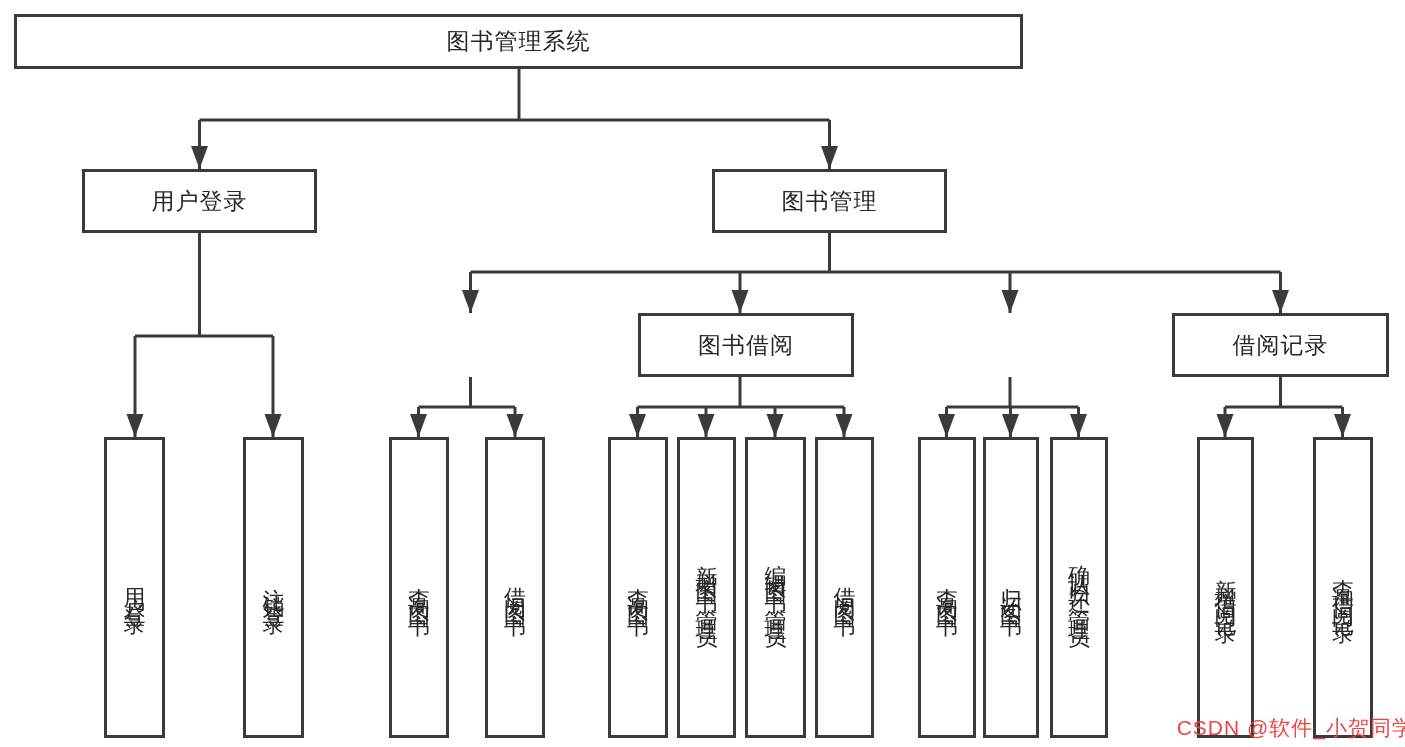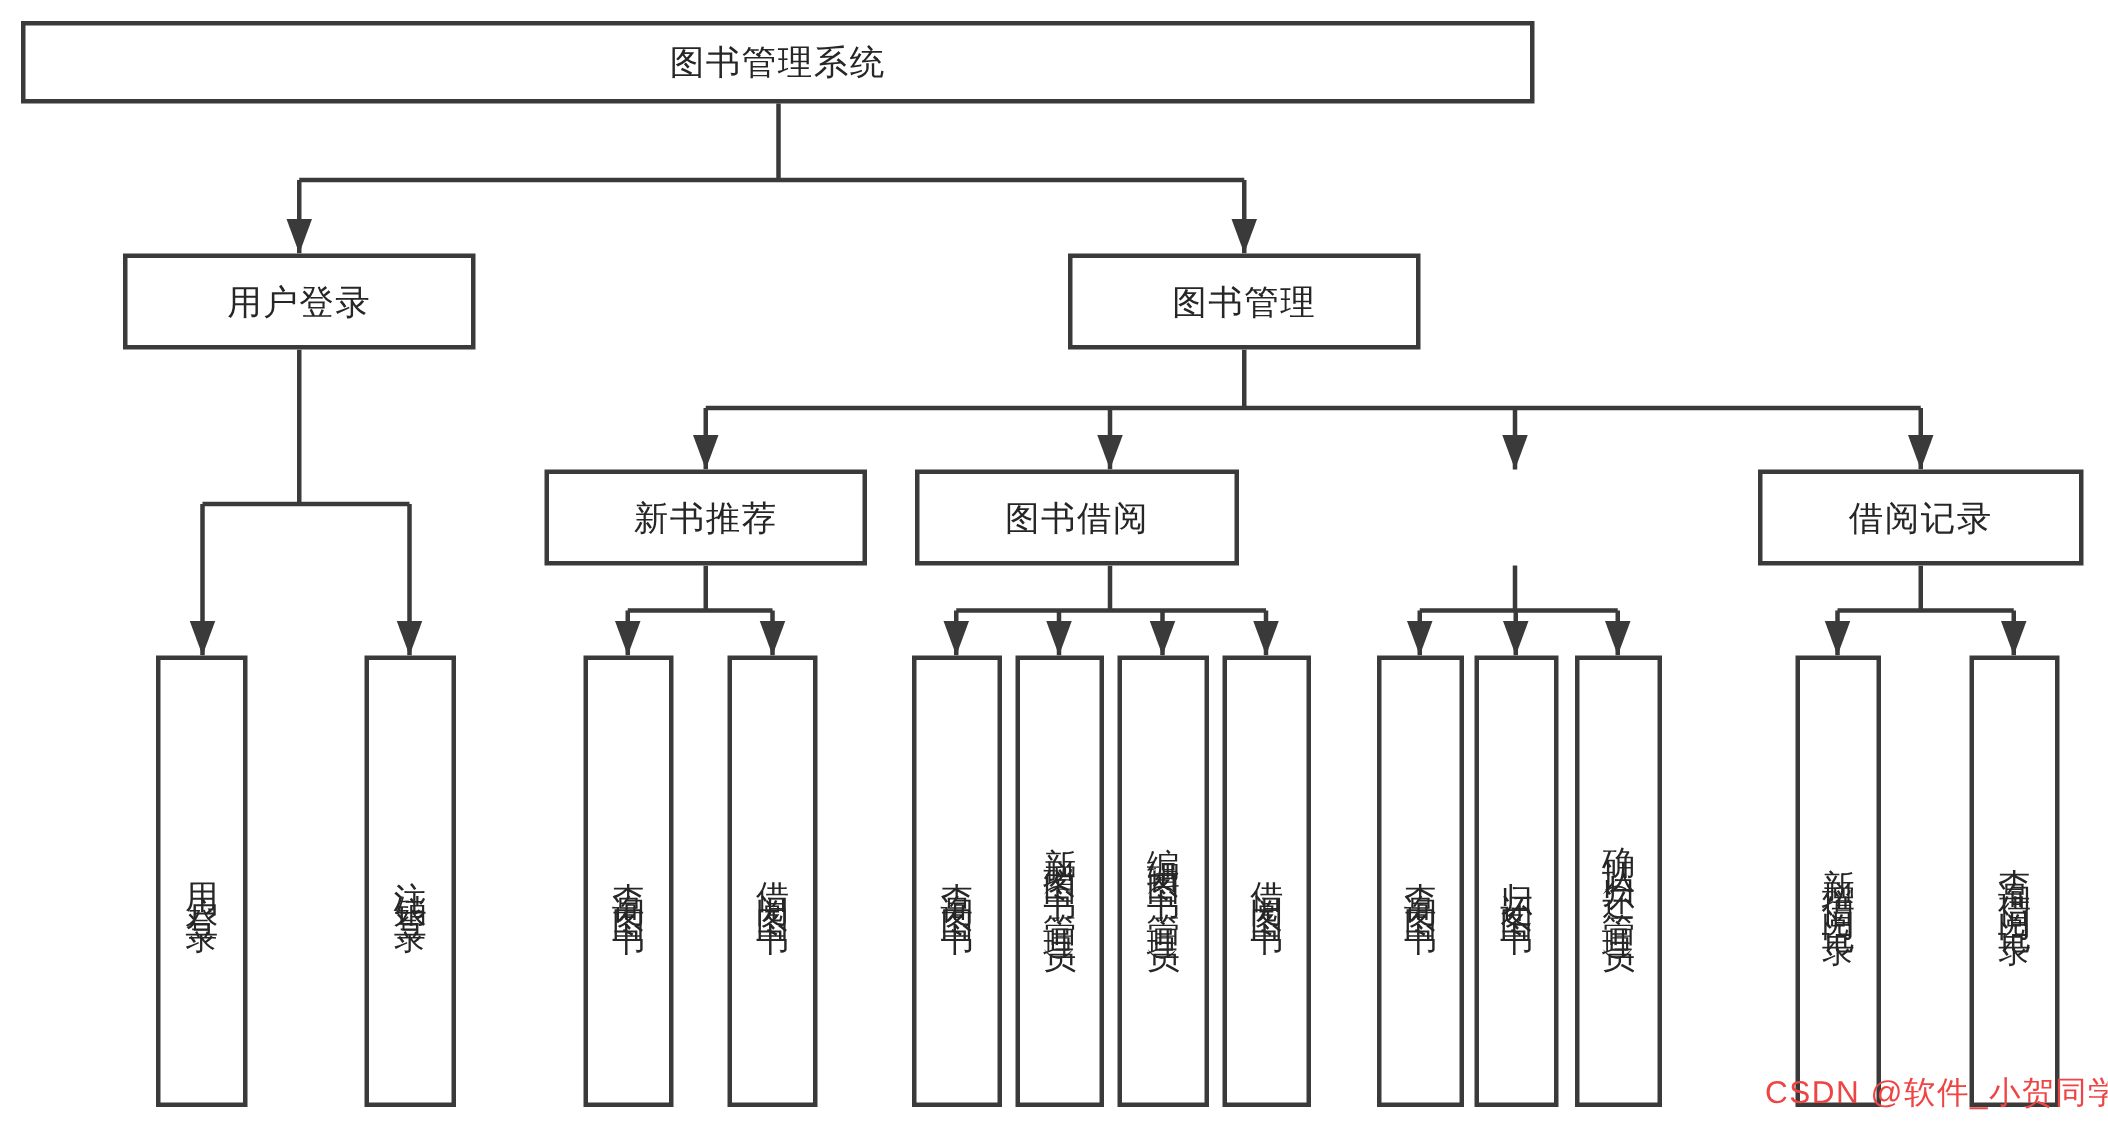--- a/index.html
+++ b/index.html
@@ -106,24 +106,21 @@
     <span>图书管理系统</span>
   </div>
 
   <div class="box h" style="left:82px;top:169px;width:235px;height:64px">
     <span>用户登录</span>
   </div>
   <div class="box h" style="left:712px;top:169px;width:235px;height:64px">
     <span>图书管理</span>
   </div>
 
-  <div class="box h" style="left:363px;top:313px;width:215px;height:64px">
-    <span>新书推荐</span>
-  </div>
-  <div class="box h" style="left:610px;top:313px;width:216px;height:64px">
+  <div class="box h" style="left:638px;top:313px;width:216px;height:64px">
     <span>图书借阅</span>
   </div>
   <div class="box h" style="left:1172px;top:313px;width:217px;height:64px">
     <span>借阅记录</span>
   </div>
 
   <div class="box leaf" style="left:104px;top:437px;width:61px;height:301px">
     <span>用户登录</span>
   </div>
   <div class="box leaf" style="left:243px;top:437px;width:61px;height:301px">

